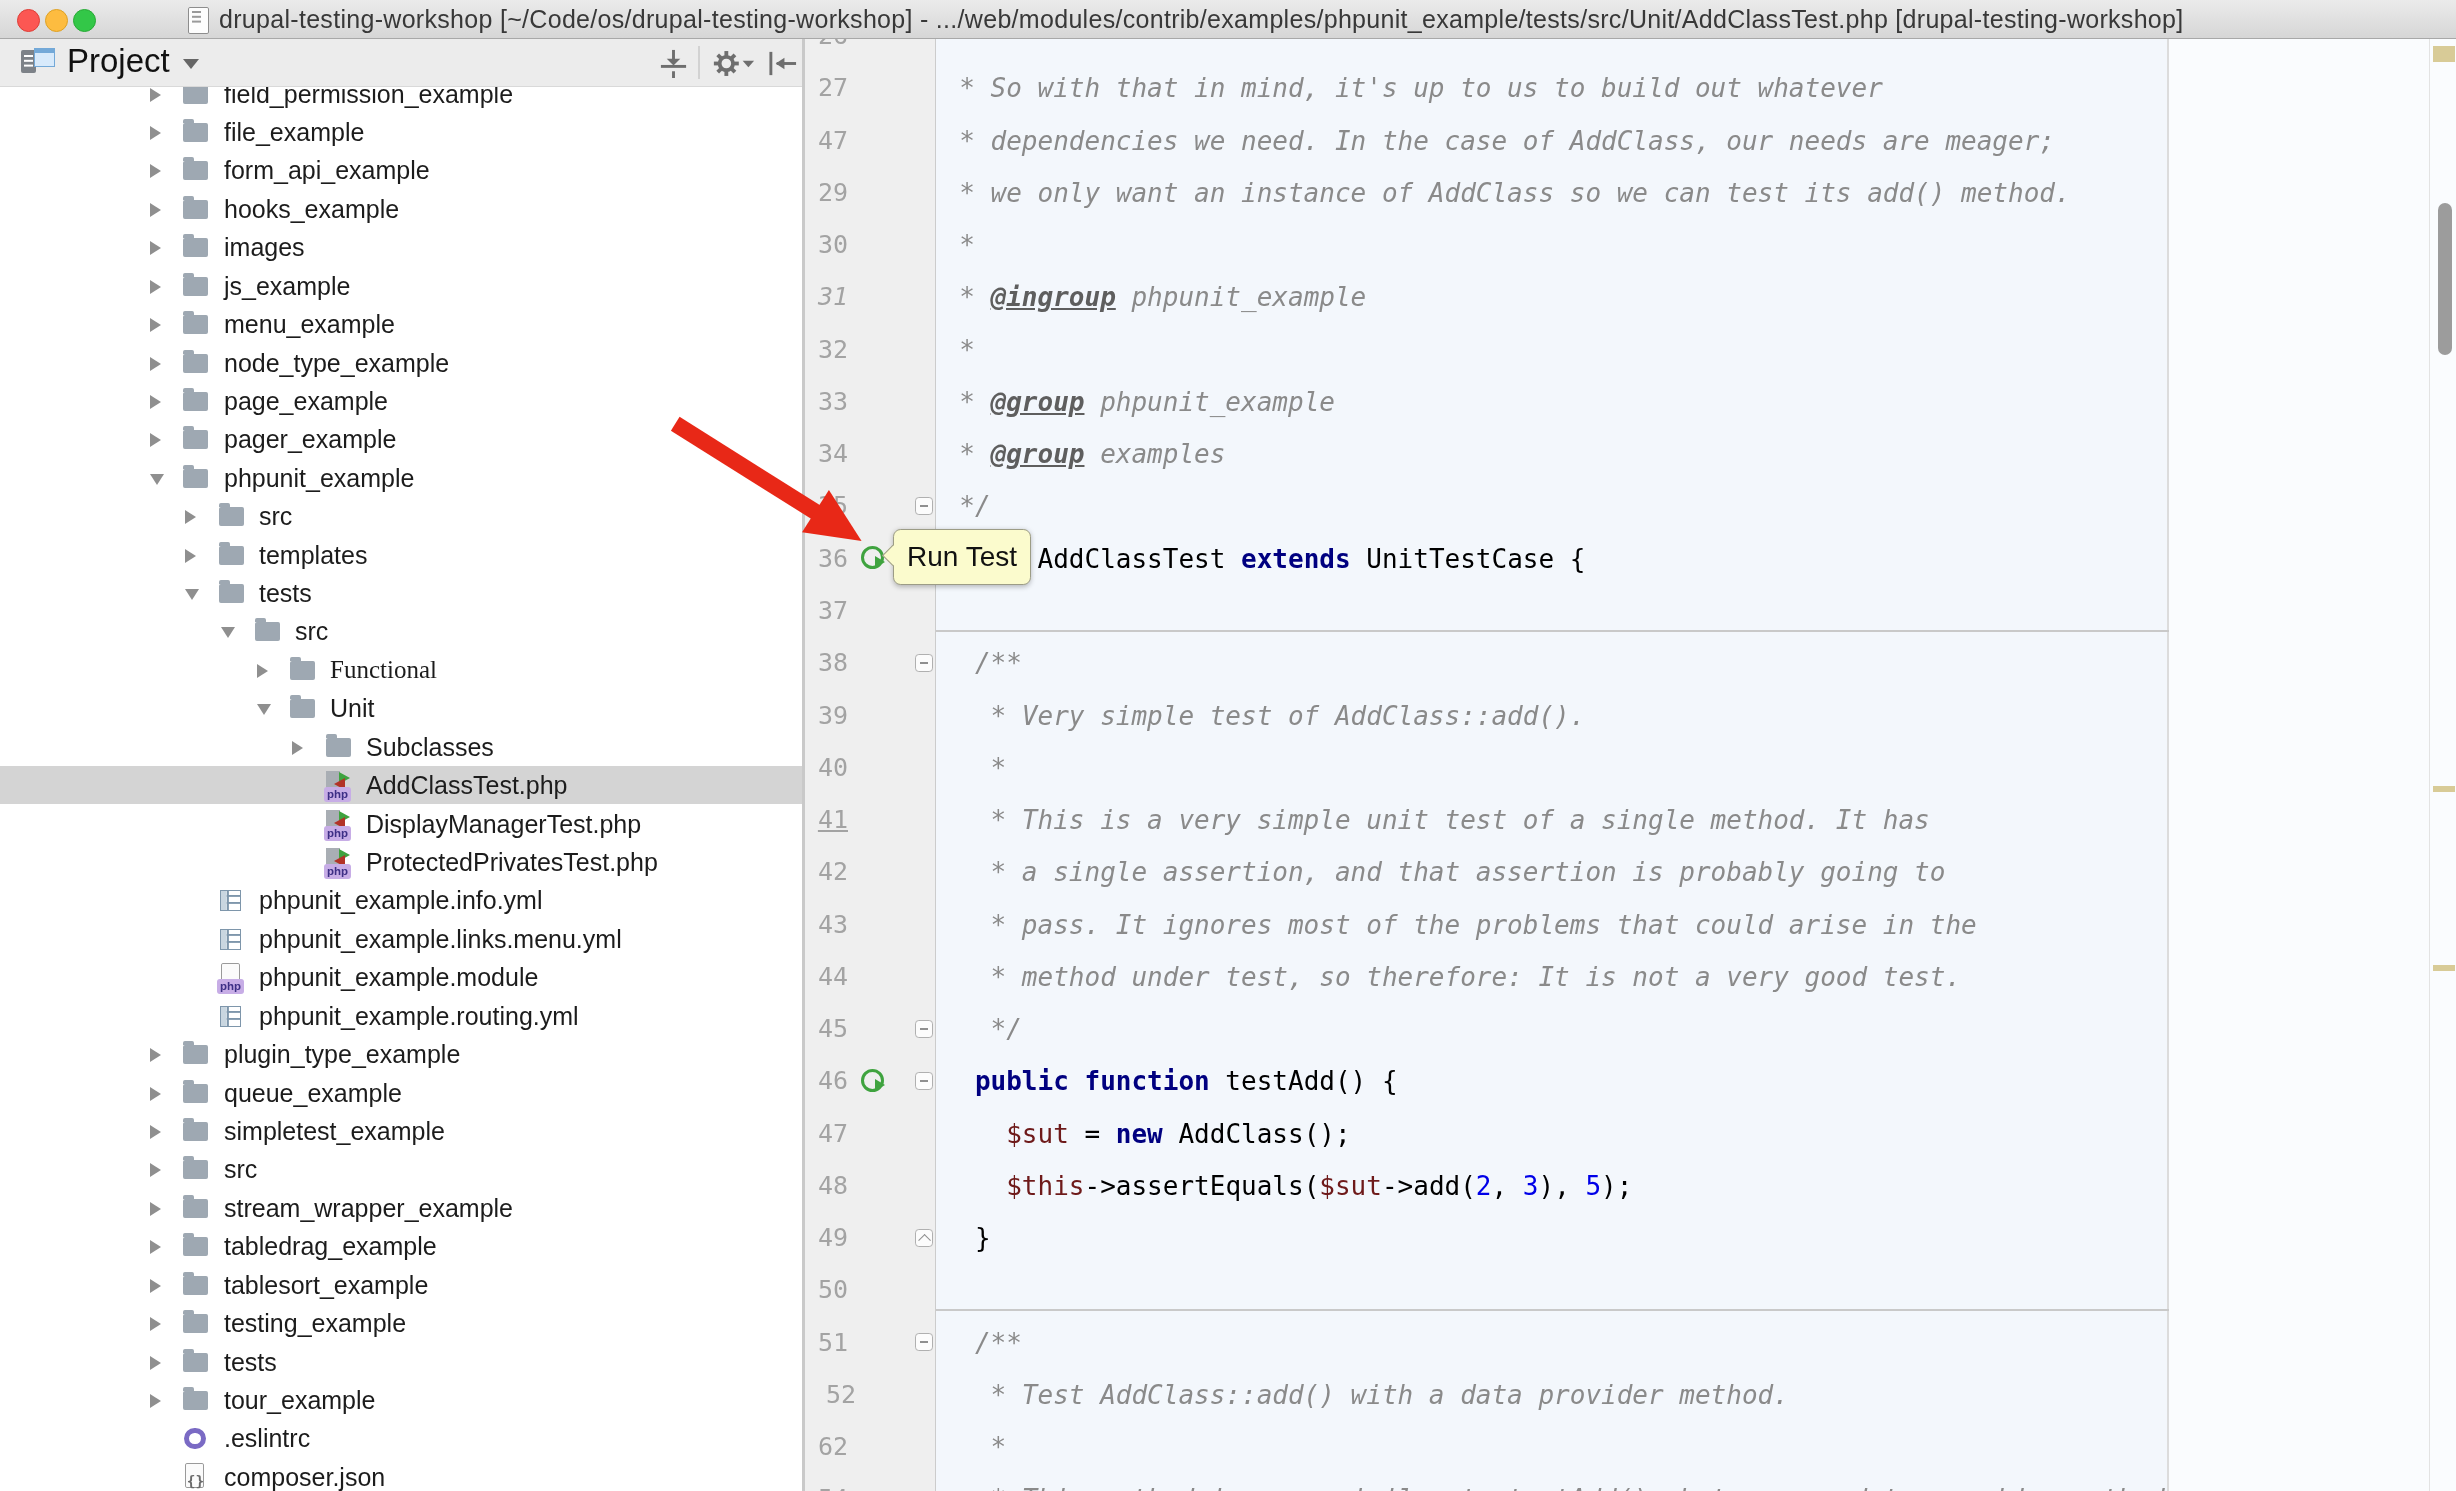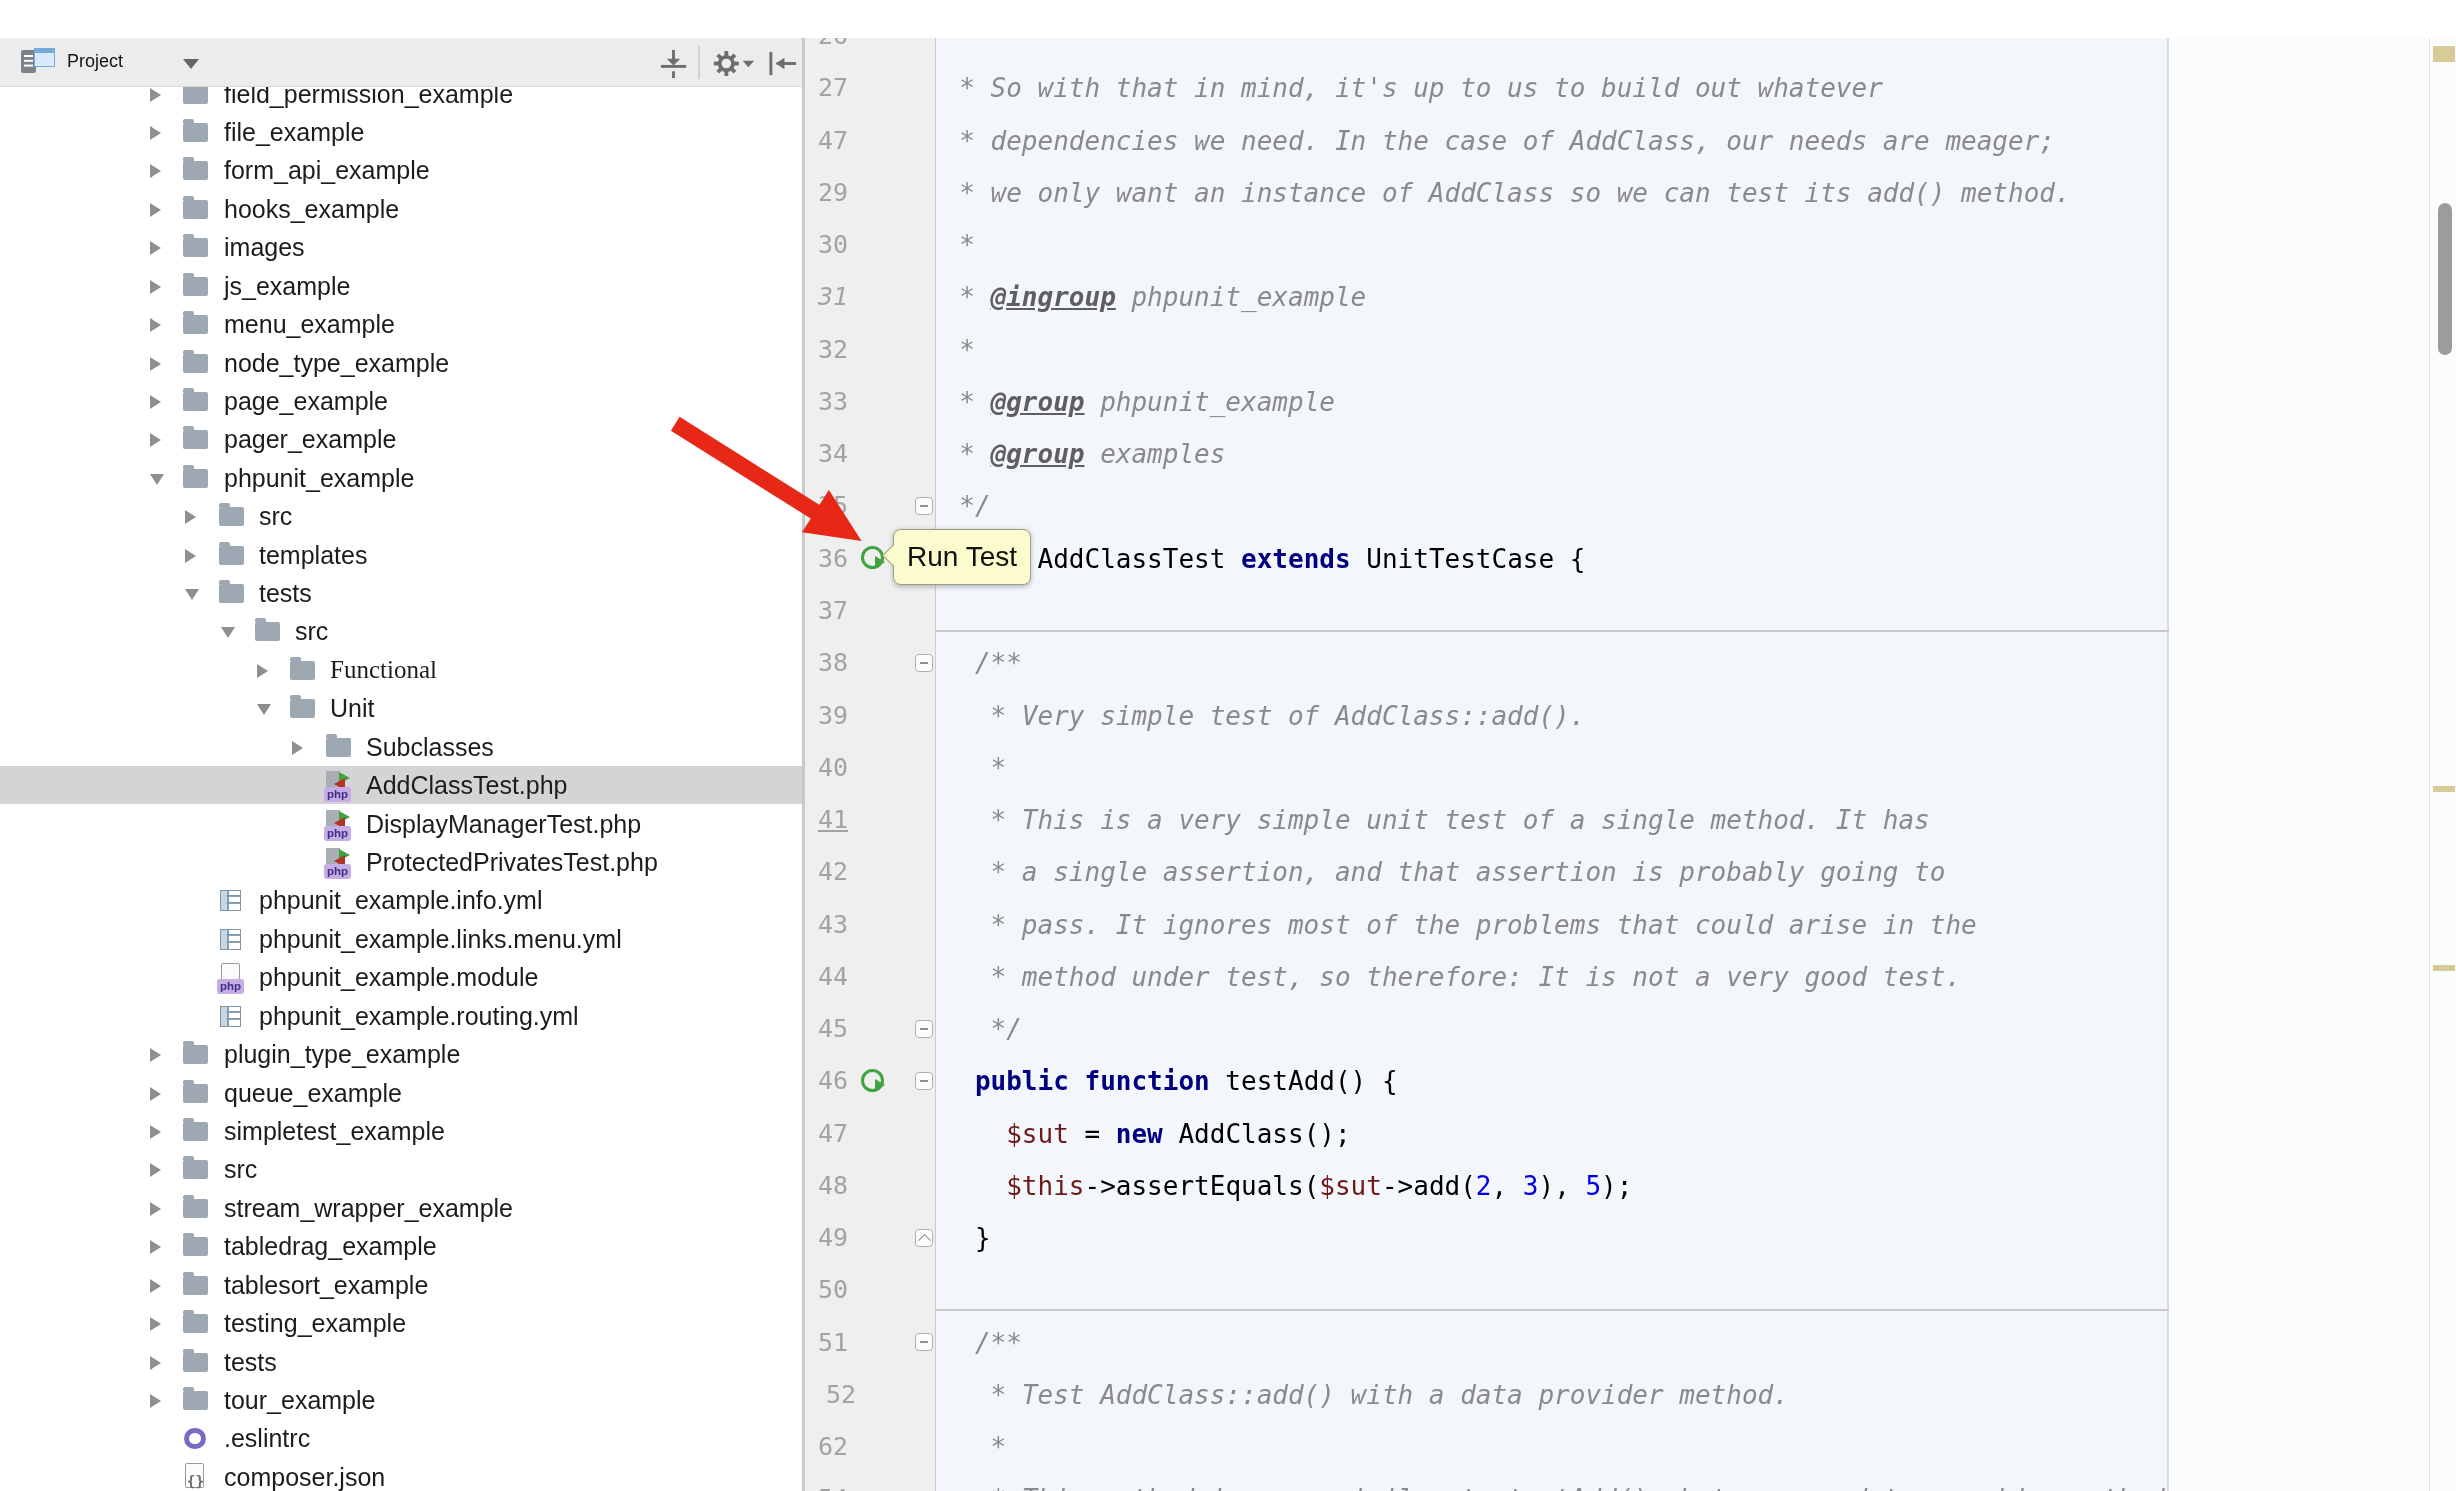--- a/index.html
+++ b/index.html
@@ -24,21 +24,21 @@
   #project-panel{position:absolute;left:0;top:38px;width:804px;bottom:0;background:#ffffff;overflow:hidden;}
   #panel-header{position:absolute;left:0;top:0;width:100%;height:48px;background:#ececec;
     border-bottom:1.9px solid #d9d9d9;z-index:5;}
   #project-icon{position:absolute;left:21px;top:9.6px;width:35px;height:29px;}
   #project-icon .win{position:absolute;left:13.4px;top:0;width:19px;height:17.3px;background:#d8eafb;
     border:1.9px solid #74a9d8;}
   #project-icon .win:before{content:"";position:absolute;left:0;top:0;width:100%;height:4.8px;background:#74a9d8;}
   #project-icon .doc{position:absolute;left:0;top:2.9px;width:15.4px;height:23px;background:#7d8288;border-radius:1.9px;}
   #project-icon .doc:before{content:"";position:absolute;left:2.9px;top:4.8px;width:9.6px;height:1.9px;background:#fff;
     box-shadow:0 4.8px 0 #fff,0 9.6px 0 #fff;}
-  #panel-title{position:absolute;left:67px;top:0;height:48px;line-height:46px;font-size:18px;color:#111;}
+  #panel-title{position:absolute;left:67px;top:0;height:48px;line-height:46px;font-size:33px;color:#111;}
   #panel-chevron{position:absolute;left:183px;top:21px;width:0;height:0;
     border-left:8.6px solid transparent;border-right:8.6px solid transparent;border-top:10.6px solid #666;}
   .hdr-ico{position:absolute;top:9.6px;z-index:6;}
   #ico-scroll-src{left:657px;}
   #hdr-sep{position:absolute;left:698px;top:7.7px;width:1.9px;height:33px;background:#d2d2d2;}
   #ico-settings{left:711px;}
   #ico-hide{left:766px;}
 
   
   .tree-row{position:absolute;left:0;width:804px;height:38px;line-height:38px;}
@@ -116,20 +116,27 @@
     justify-content:center;font-size:28px;color:#111;}
 
   #arrow-overlay{position:absolute;left:0;top:0;z-index:40;pointer-events:none;}
   svg{display:block;}
 </style>
 </head>
 <body>
 
 <div id="window">
 
+  <div id="titlebar">
+    <div id="tl-close" class="tl"></div>
+    <div id="tl-min" class="tl"></div>
+    <div id="tl-zoom" class="tl"></div>
+    <div id="title-doc-icon"></div>
+    <div id="window-title">drupal-testing-workshop [~/Code/os/drupal-testing-workshop] - .../web/modules/contrib/examples/phpunit_example/tests/src/Unit/AddClassTest.php [drupal-testing-workshop]</div>
+  </div>
 
   <div id="project-panel">
     <div id="tree-container">
         <div class="tree-row" style="top: 37px;">
           <span class="tw-collapsed" style="left:150px"></span>
           <span class="ico-folder" style="left:183px"></span>
           <span class="tree-label" style="left:224px">field_permission_example</span>
         </div>
         <div class="tree-row" style="top: 75px;">
           <span class="tw-collapsed" style="left:150px"></span>

